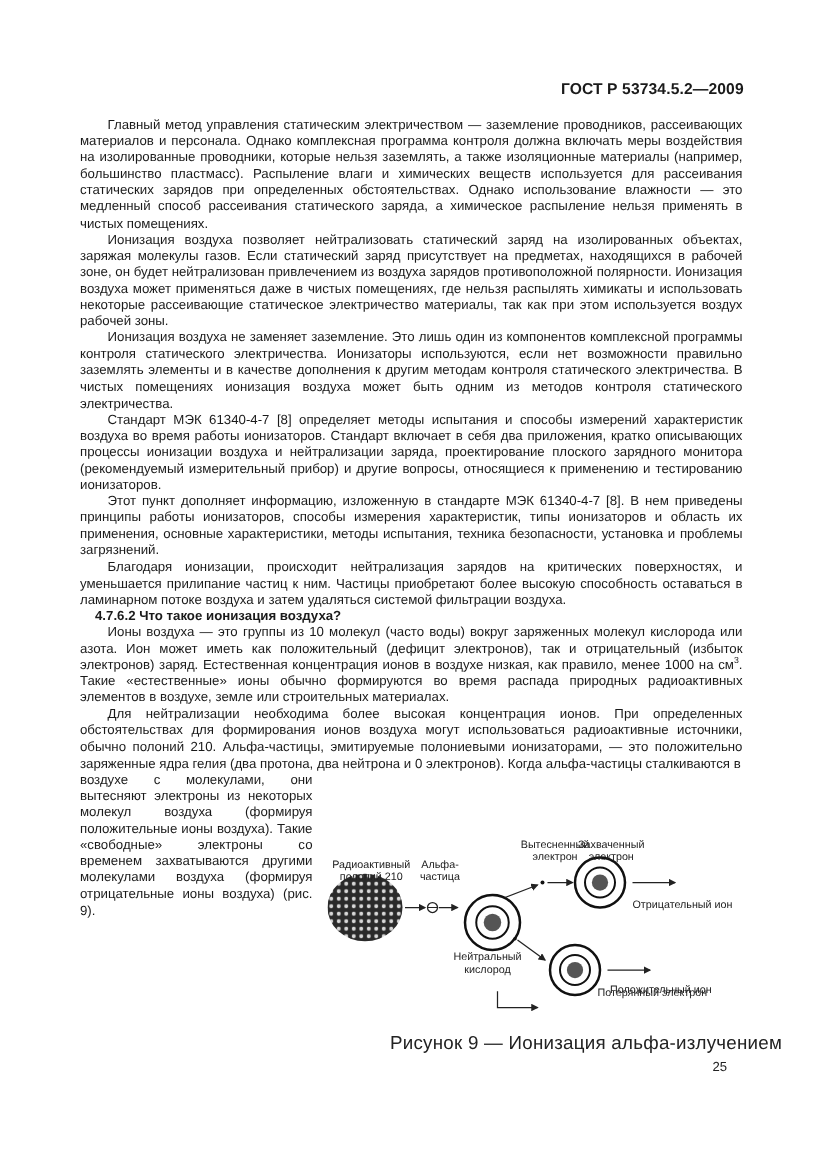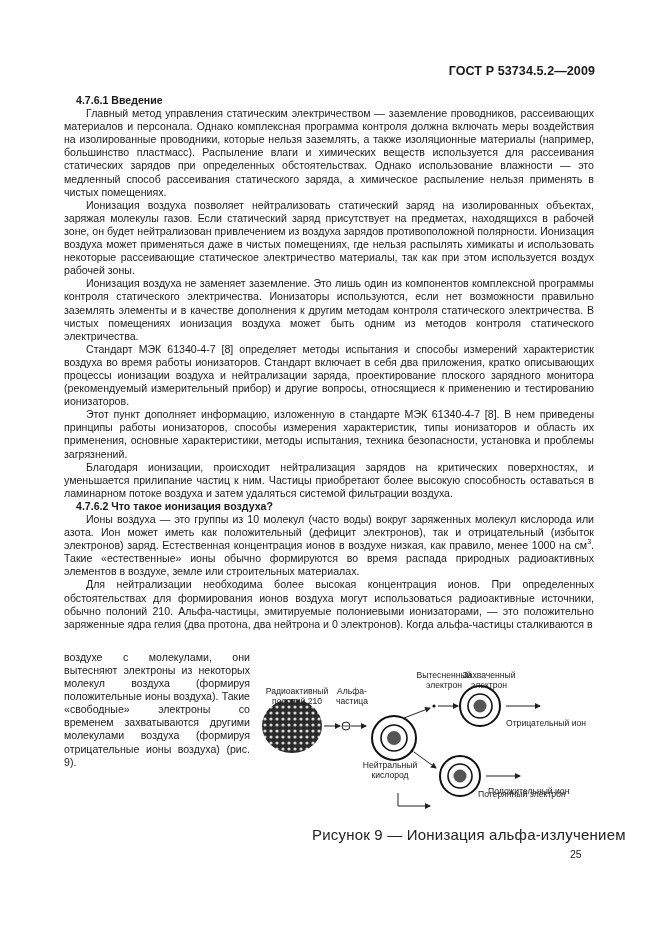--- a/index.html
+++ b/index.html
@@ -4,34 +4,33 @@
 <style>
   html, body { margin: 0; padding: 0; background: #ffffff; }
   body { width: 661px; height: 936px; position: relative; overflow: hidden;
          font-family: "Liberation Sans", sans-serif; color: #1a1a1a; }
   .header { position: absolute; top: 64px; right: 66px; font-weight: bold; font-size: 12.5px; letter-spacing: 0.1px; text-align: center; }
   .content { position: absolute; left: 64px; top: 94px; width: 530px; font-size: 10.6px; line-height: 13.1px; }
   .h { font-weight: bold; padding-left: 12px; }
   .p { text-indent: 22px; text-align: justify; margin: 0; }
   .wrap { display: flex; }
   .leftcol { width: 186px; flex: 0 0 186px; }
-  .leftcol .p { text-align: justify; margin-top: 20px; }
+  .leftcol .p { text-align: justify; }
   .figure { position: absolute; left: 262px; top: 668px; width: 336px; height: 170px; }
   .fig-label { position: absolute; font-size: 8.6px; text-align: center; line-height: 10px; color: #222; }
   .caption { position: absolute; left: 312px; top: 826px; font-size: 15px; color: #222; letter-spacing: 0.2px; }
   .page-num { position: absolute; left: 570px; top: 848px; font-size: 10.5px; color: #222; }
   sup { font-size: 7px; line-height: 0; }
 </style>
 </head>
 <body>
 
 <div class="header">ГОСТ Р 53734.5.2—2009</div>
 
 <div class="content">
-  <div class="h">4.7.6.1  Введение</div>
   <p class="p">Главный метод управления статическим электричеством — заземление проводников, рассеивающих материалов и персонала. Однако комплексная программа контроля должна включать меры воздействия на изолированные проводники, которые нельзя заземлять, а также изоляционные материалы (например, большинство пластмасс). Распыление влаги и химических веществ используется для рассеивания статических зарядов при определенных обстоятельствах. Однако использование влажности — это медленный способ рассеивания статического заряда, а химическое распыление нельзя применять в чистых помещениях.</p>
   <p class="p">Ионизация воздуха позволяет нейтрализовать статический заряд на изолированных объектах, заряжая молекулы газов. Если статический заряд присутствует на предметах, находящихся в рабочей зоне, он будет нейтрализован привлечением из воздуха зарядов противоположной полярности. Ионизация воздуха может применяться даже в чистых помещениях, где нельзя распылять химикаты и использовать некоторые рассеивающие статическое электричество материалы, так как при этом используется воздух рабочей зоны.</p>
   <p class="p">Ионизация воздуха не заменяет заземление. Это лишь один из компонентов комплексной программы контроля статического электричества. Ионизаторы используются, если нет возможности правильно заземлять элементы и в качестве дополнения к другим методам контроля статического электричества. В чистых помещениях ионизация воздуха может быть одним из методов контроля статического электричества.</p>
   <p class="p">Стандарт МЭК 61340-4-7 [8] определяет методы испытания и способы измерений характеристик воздуха во время работы ионизаторов. Стандарт включает в себя два приложения, кратко описывающих процессы ионизации воздуха и нейтрализации заряда, проектирование плоского зарядного монитора (рекомендуемый измерительный прибор) и другие вопросы, относящиеся к применению и тестированию ионизаторов.</p>
   <p class="p">Этот пункт дополняет информацию, изложенную в стандарте МЭК 61340-4-7 [8]. В нем приведены принципы работы ионизаторов, способы измерения характеристик, типы ионизаторов и область их применения, основные характеристики, методы испытания, техника безопасности, установка и проблемы загрязнений.</p>
   <p class="p">Благодаря ионизации, происходит нейтрализация зарядов на критических поверхностях, и уменьшается прилипание частиц к ним. Частицы приобретают более высокую способность оставаться в ламинарном потоке воздуха и затем удаляться системой фильтрации воздуха.</p>
   <div class="h">4.7.6.2  Что такое ионизация воздуха?</div>
   <p class="p"><span>Ионы воздуха — это группы из 10 молекул (часто воды) вокруг заряженных молекул кислорода или азота. Ион может иметь как положительный (дефицит электронов), так и отрицательный (избыток электронов) заряд. Естественная концентрация ионов в воздухе низкая, как правило, менее 1000 на см</span><sup>3</sup><span>. Такие «естественные» ионы обычно формируются во время распада природных радиоактивных элементов в воздухе, земле или строительных материалах.</span></p>
   <p class="p">Для нейтрализации необходима более высокая концентрация ионов. При определенных обстоятельствах для формирования ионов воздуха могут использоваться радиоактивные источники, обычно полоний 210. Альфа-частицы, эмитируемые полониевыми ионизаторами, — это положительно заряженные ядра гелия (два протона, два нейтрона и 0 электронов). Когда альфа-частицы сталкиваются в</p>
   <div class="wrap">

